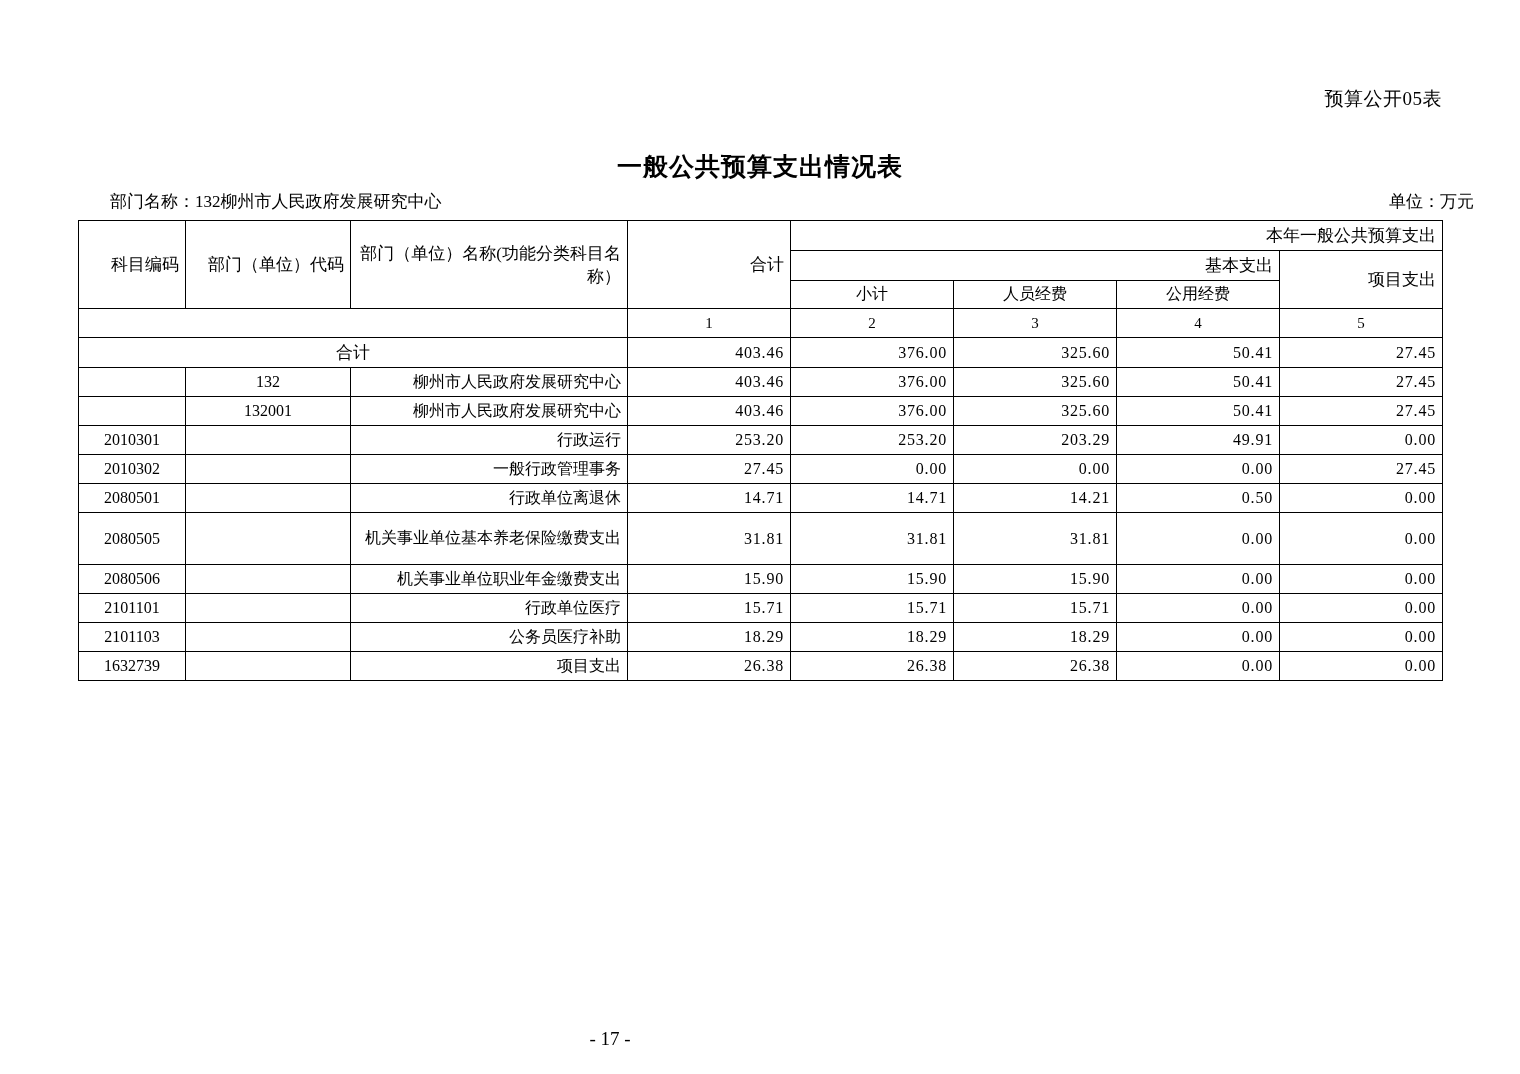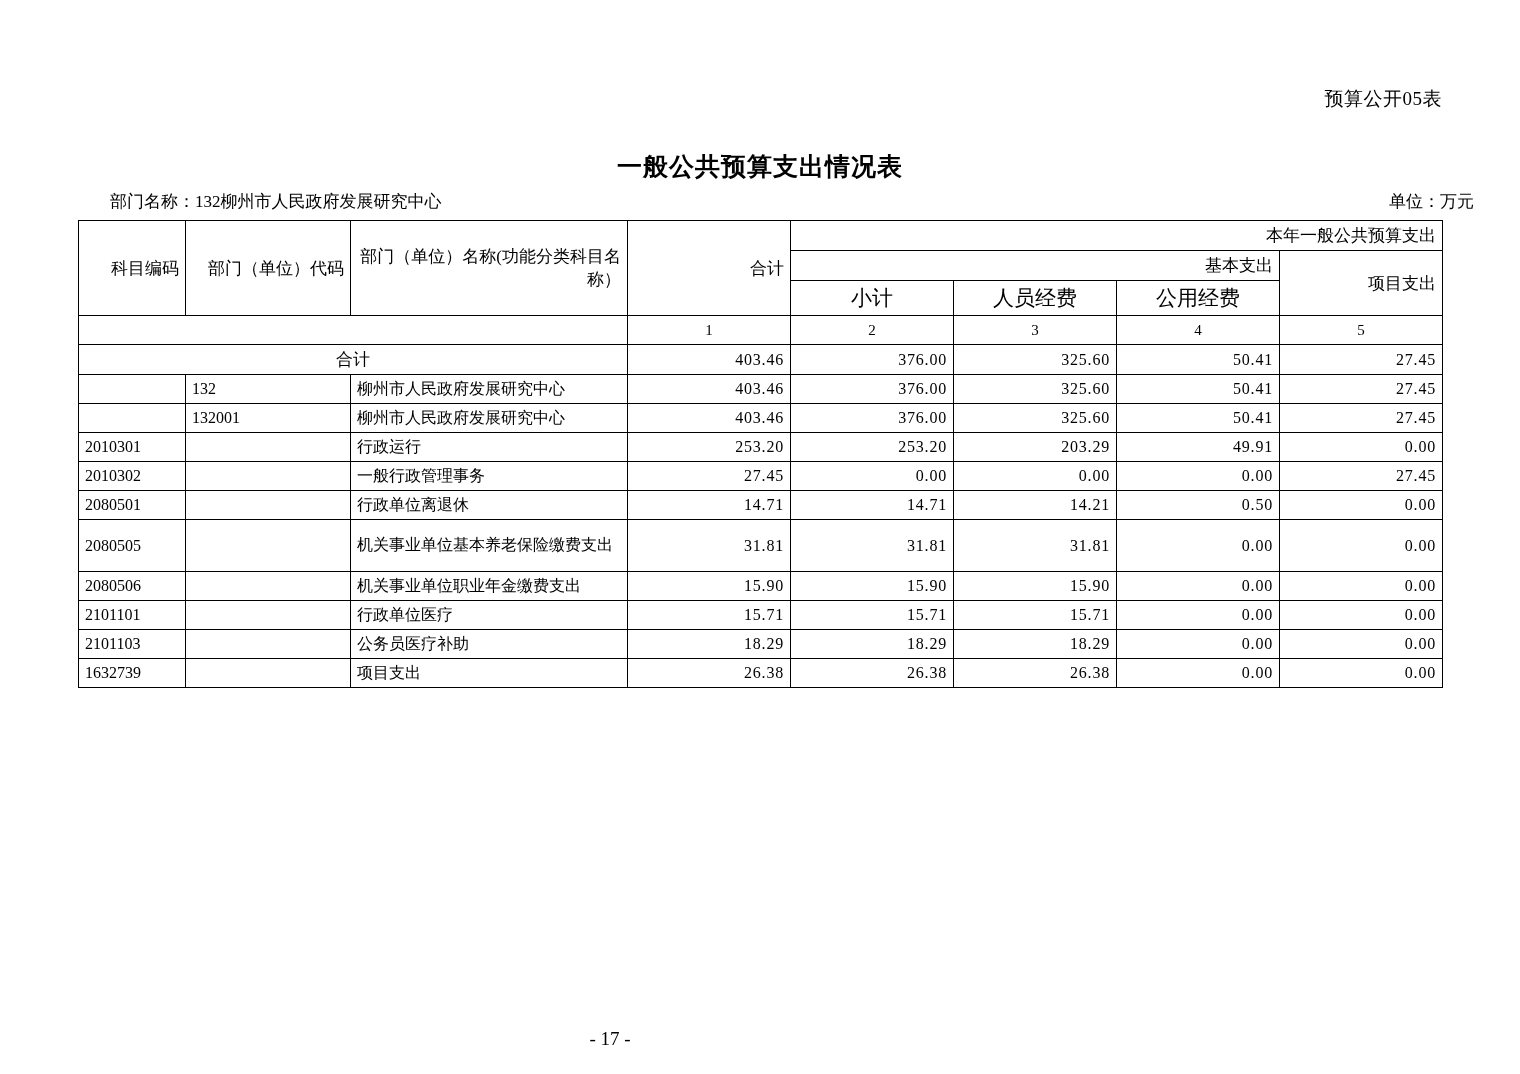--- a/index.html
+++ b/index.html
@@ -78,34 +78,34 @@
     padding: 3px 6px;
     font-weight: normal;
     vertical-align: middle;
   }
   .hdr {
     text-align: right;
     font-size: 17px;
   }
   .hdr-sub {
     text-align: center;
-    font-size: 21px;
+    font-size: 16px;
   }
   .numhdr {
     text-align: center;
     font-size: 15px;
     height: 22px;
   }
   .c-code {
-    text-align: left;
+    text-align: center;
     font-size: 16px;
     font-family: "Liberation Serif", "DejaVu Serif", serif;
   }
   .c-name {
-    text-align: left;
+    text-align: right;
     padding-left: 10px;
     font-size: 16px;
   }
   .c-num {
     text-align: right;
     padding-right: 10px;
     font-size: 16px;
     font-family: "Liberation Serif", "DejaVu Serif", serif;
     letter-spacing: 0.8px;
   }

